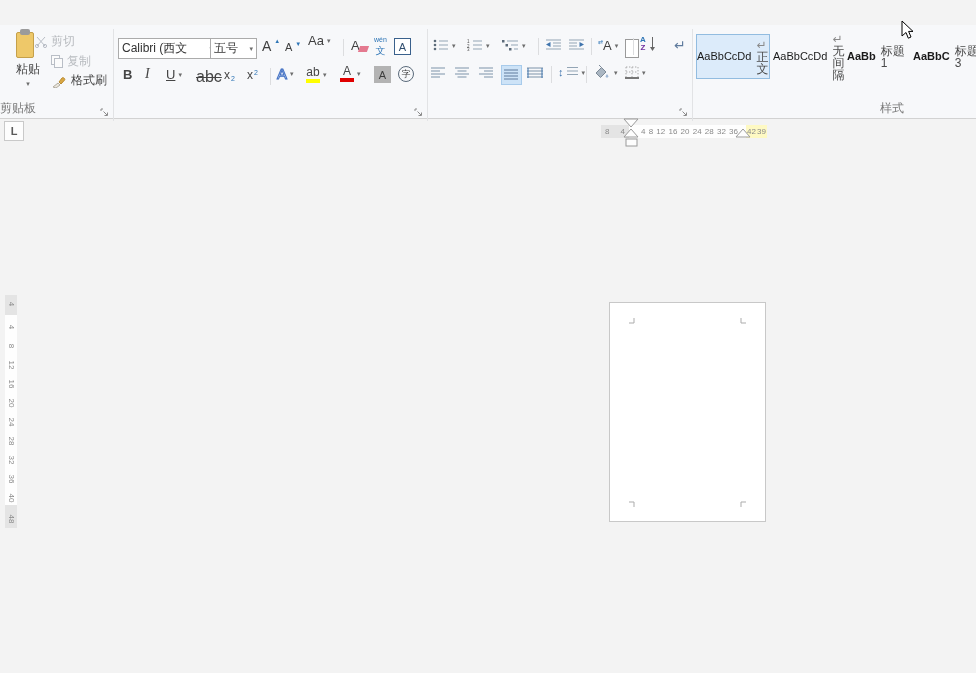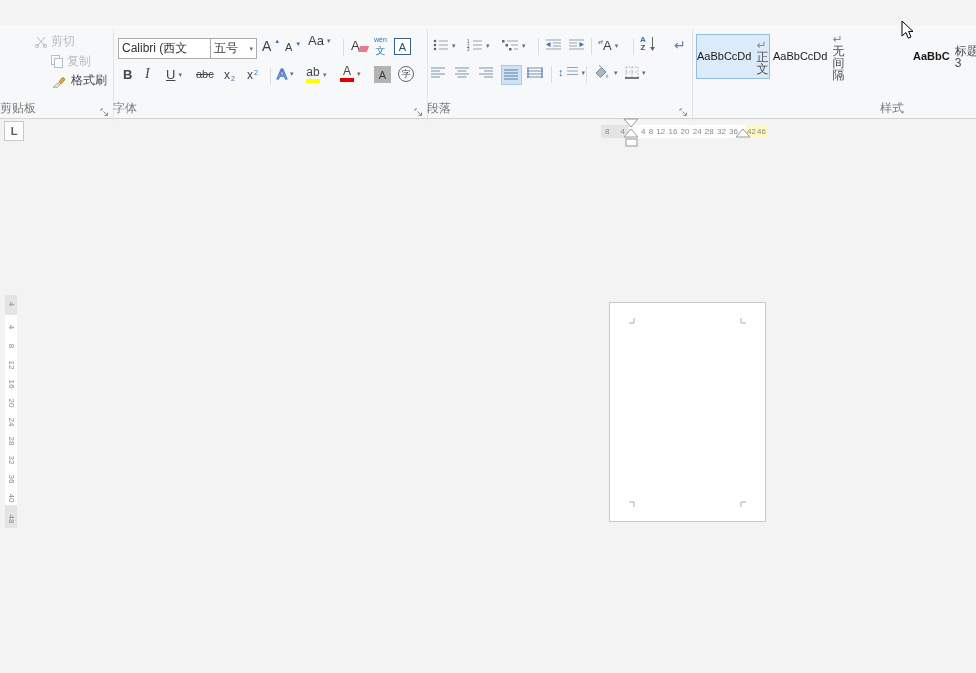--- a/index.html
+++ b/index.html
@@ -58,20 +58,29 @@
   .crop{position:absolute;width:7px;height:7px}
 </style>
 </head>
 <body>
 
 <div id="app">
 
 
   <div class="ribbon">
 
+    <div class="bigbtn" style="left:6px;top:4px;width:44px;height:68px">
+      <span class="clipb">
+        <span class="body"></span>
+          <span class="clip"></span>
+          <span class="page"></span>
+      </span>
+      <span style="font-size:12px;color:#454545">粘贴</span>
+      <span class="dd">▾</span>
+    </div>
 
     <div class="ib dis" style="left:34px;top:8px">
       <svg width="14" height="12">
         <path d="M3 1 L11 10 M11 1 L3 10" stroke="#b9bec6" fill="none"></path>
         <circle cx="3" cy="10" r="1.6" fill="none" stroke="#b9bec6"></circle>
         <circle cx="11" cy="10" r="1.6" fill="none" stroke="#b9bec6"></circle>
       </svg>
       <span>剪切</span>
     </div>
 
@@ -138,21 +147,21 @@
       <span>B</span>
     </div>
     <div class="ib" style="left:145px;top:41px;font-size:14px;font-style:italic;font-family:'Liberation Serif',serif">
       <span>I</span>
     </div>
     <div class="ib" style="left:166px;top:42px">
       <span style="text-decoration:underline;font-size:13px">U</span>
       <span class="dd">▾</span>
     </div>
     <div class="ib" style="left:196px;top:43px">
-      <span style="text-decoration:line-through;font-size:11px">abc</span>
+      <span style="text-decoration:line-through;font-size:16px">abc</span>
     </div>
     <div class="ib" style="left:224px;top:43px">
       <span style="font-size:12px">x</span>
         <span style="font-size:7px;color:#2e75b6;margin:6px 0 0 -2px">2</span>
     </div>
     <div class="ib" style="left:247px;top:43px">
       <span style="font-size:12px">x</span>
         <span style="font-size:7px;color:#2e75b6;margin:-6px 0 0 -2px">2</span>
     </div>
     <div class="msep" style="left:270px;top:43px"></div>
@@ -174,21 +183,20 @@
         </span>
       <span class="dd">▾</span>
     </div>
     <div class="ib" style="left:374px;top:41px">
       <span class="shade-a">A</span>
     </div>
     <div class="ib" style="left:398px;top:41px">
       <span class="circle-char">字</span>
     </div>
 
-    <div class="glabel" style="left:113px;width:314px">字体</div>
     <div class="launcher" style="left:413px">
       <svg width="11" height="11">
           <path d="M2 4V2h2" stroke="#8b8b8b" fill="none"></path>
           <path d="M4.5 4.5l3.5 3.5M8.5 5.5v3h-3" stroke="#8b8b8b" fill="none"></path>
         </svg>
     </div>
     <div class="gsep" style="left:427px"></div>
 
     <div class="ib" style="left:433px;top:14px">
       <svg width="16" height="12">
@@ -295,36 +303,39 @@
       <span class="dd">▾</span>
     </div>
     <div class="ib" style="left:625px;top:41px">
       <svg width="14" height="13">
         <path d="M1 1h12M1 1v10M13 1v10M7 1v10M1 6h12" stroke="#a9a9a9" stroke-dasharray="1.4,1.6"></path>
         <path d="M0 12h14" stroke="#555" stroke-width="1.6"></path>
       </svg>
       <span class="dd">▾</span>
     </div>
 
-    <div class="glabel" style="left:427px;width:265px">段落</div>
     <div class="launcher" style="left:678px">
       <svg width="11" height="11">
           <path d="M2 4V2h2" stroke="#8b8b8b" fill="none"></path>
           <path d="M4.5 4.5l3.5 3.5M8.5 5.5v3h-3" stroke="#8b8b8b" fill="none"></path>
         </svg>
     </div>
     <div class="gsep" style="left:692px"></div>
 
     <div class="styleitem sel" style="left:696px">
       <span class="pv">AaBbCcDd</span>
       <span class="nm"><span style="color:#8a8a8a">↵</span> <span>正文</span></span>
     </div>
     <div class="styleitem" style="left:773px">
       <span class="pv">AaBbCcDd</span>
       <span class="nm"><span style="color:#8a8a8a">↵</span> <span>无间隔</span></span>
+    </div>
+    <div class="styleitem" style="left:847px;width:66px">
+      <span class="pv pv-h1">AaBb</span>
+      <span class="nm">标题 1</span>
     </div>
     <div class="styleitem" style="left:913px;width:75px">
       <span class="pv pv-h2">AaBbC</span>
       <span class="nm">标题 3</span>
     </div>
     <div class="glabel" style="left:880px;width:60px">样式</div>
 
   </div>
 
   <div class="tabsel">
@@ -342,21 +353,21 @@
         <span>12</span>
         <span>16</span>
         <span>20</span>
         <span>24</span>
         <span>28</span>
         <span>32</span>
         <span>36</span>
     </div>
     <div class="hseg" style="left:746px;width:21px;background:#fef9c3;padding:0 1px">
       <span>42</span>
-      <span>46</span>
+      <span>39</span>
     </div>
 
     <svg class="abs" style="left:623px;top:118px" width="16" height="10">
       <polygon points="1,1 15,1 8,9" fill="#fdfdfd" stroke="#9a9a9a"></polygon>
     </svg>
     <svg class="abs" style="left:623px;top:128px" width="16" height="10">
       <polygon points="8,1 15,9 1,9" fill="#fdfdfd" stroke="#9a9a9a"></polygon>
     </svg>
     <svg class="abs" style="left:625px;top:138px" width="13" height="9">
       <rect x="1" y="1" width="11" height="7" fill="#fdfdfd" stroke="#9a9a9a"></rect>

